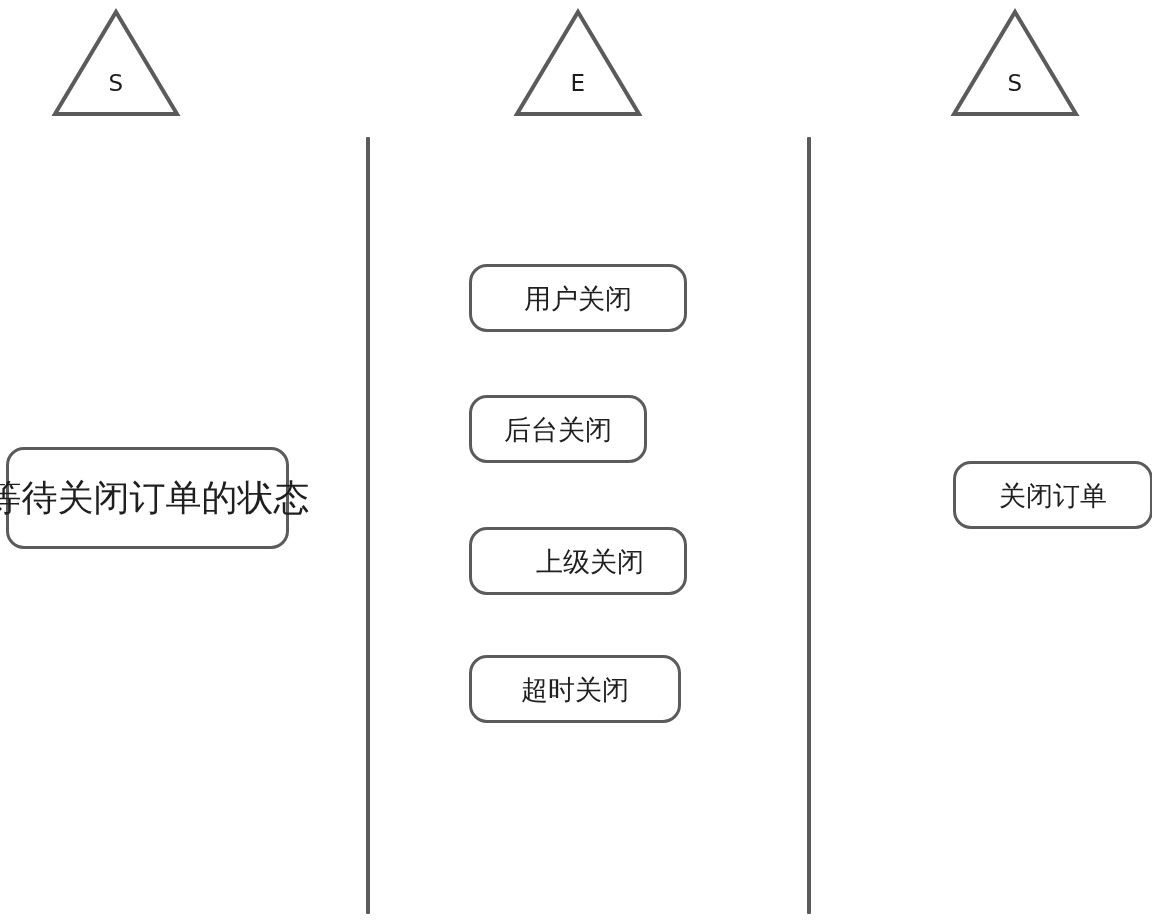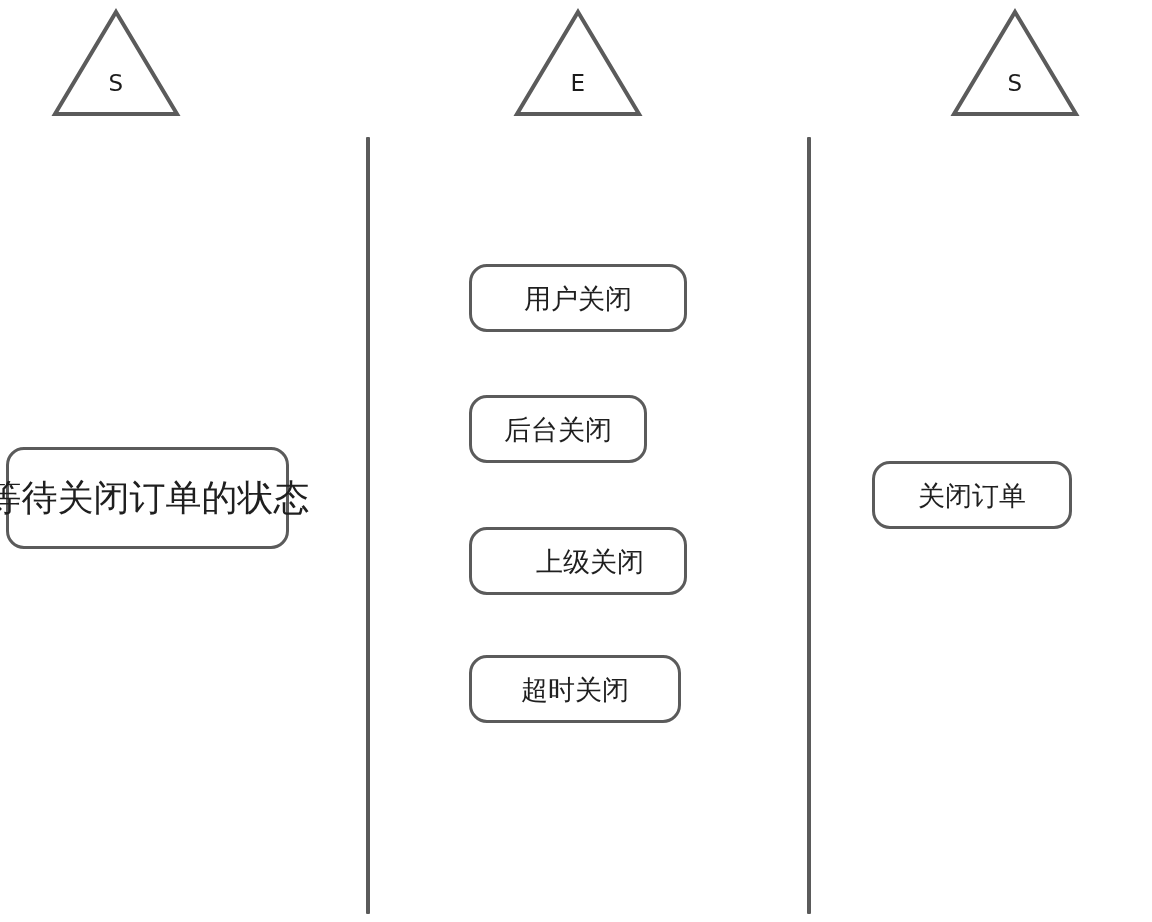--- a/index.html
+++ b/index.html
@@ -108,17 +108,17 @@
   </div>
 
   <div class="node" id="node-3" style="left: 469px; top: 527px; width: 218px; height: 68px; padding-left: 24px;">
     <span class="node-label" id="node-3-label">上级关闭</span>
   </div>
 
   <div class="node" id="node-4" style="left: 469px; top: 655px; width: 212px; height: 68px;">
     <span class="node-label" id="node-4-label">超时关闭</span>
   </div>
 
-  <div class="node" id="node-5" style="left: 872px; top: 461px; width: 200px; height: 68px;">
+  <div class="node" id="node-5" style="left: 953px; top: 461px; width: 200px; height: 68px;">
     <span class="node-label" id="node-5-label">关闭订单</span>
   </div>
 
 </div>
 
 </body></html>

